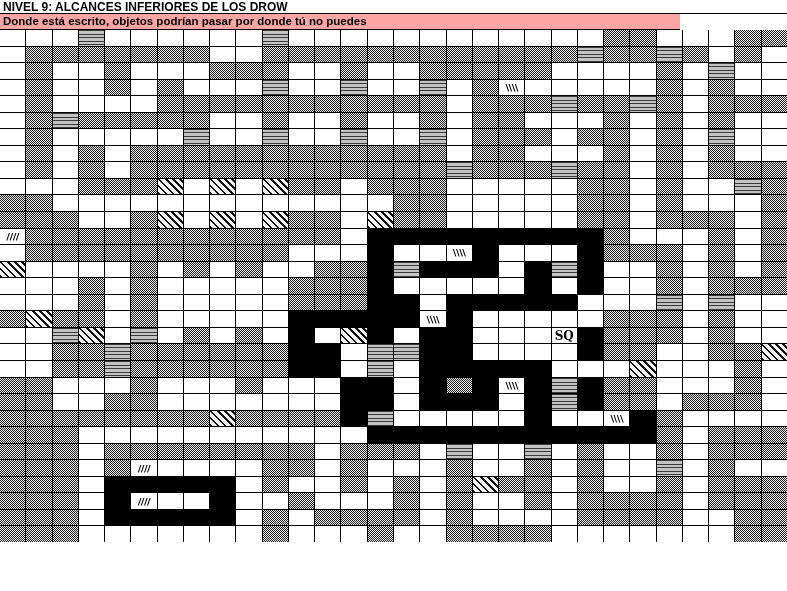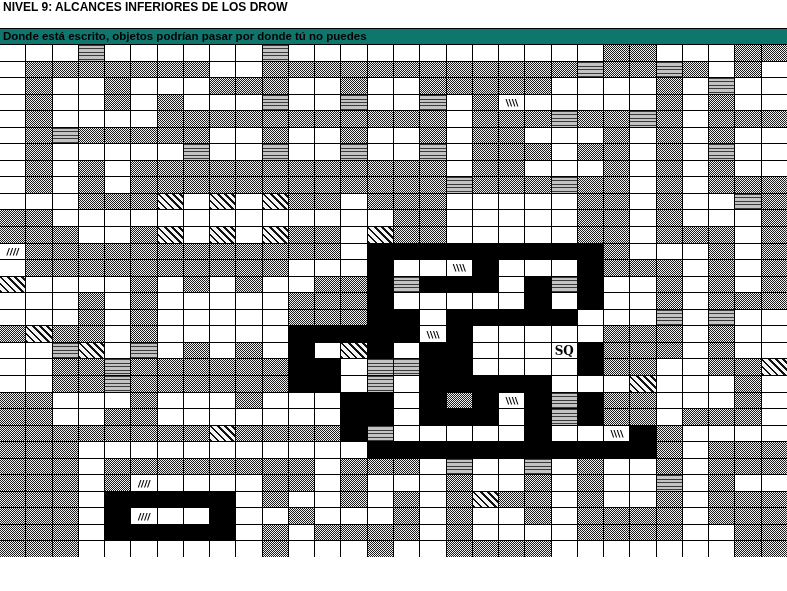--- a/index.html
+++ b/index.html
@@ -1,20 +1,20 @@
 <!DOCTYPE html>
 <html><head>
 <meta charset="utf-8">
 <style>
   html,body{margin:0;padding:0;background:#fff;}
   body{width:787px;height:591px;overflow:hidden;font-family:"Liberation Sans",sans-serif;}
-  .titlebar{box-sizing:border-box;width:787px;height:29px;background:#fff;
+  .titlebar{box-sizing:border-box;width:787px;height:14px;background:#fff;
     border-bottom:1px solid #000;line-height:14px;font-weight:bold;font-size:12px;
     padding-left:3px;white-space:nowrap;}
-  .subtitlebar{box-sizing:border-box;width:787px;height:16px;background:#0f766e;
+  .subtitlebar{box-sizing:border-box;width:680px;height:16px;background:#fca5a5;
     border-bottom:1px solid #000;line-height:15px;font-weight:bold;font-size:11.5px;
     padding-left:3px;white-space:nowrap;}
   .map{display:grid;width:787px;height:512px;
     grid-template-columns:repeat(30,1fr);grid-template-rows:repeat(31,1fr);
     gap:1px;background:#000;}
   .cell{overflow:hidden;display:flex;align-items:center;justify-content:center;}
   .c-floor{background:#ffffff;}
   .c-black{background:#000000;}
   .c-rock{background:#8a8a8a;
     background-image:repeating-conic-gradient(#1e1e1e 0% 25%, #efefef 0% 50%);

